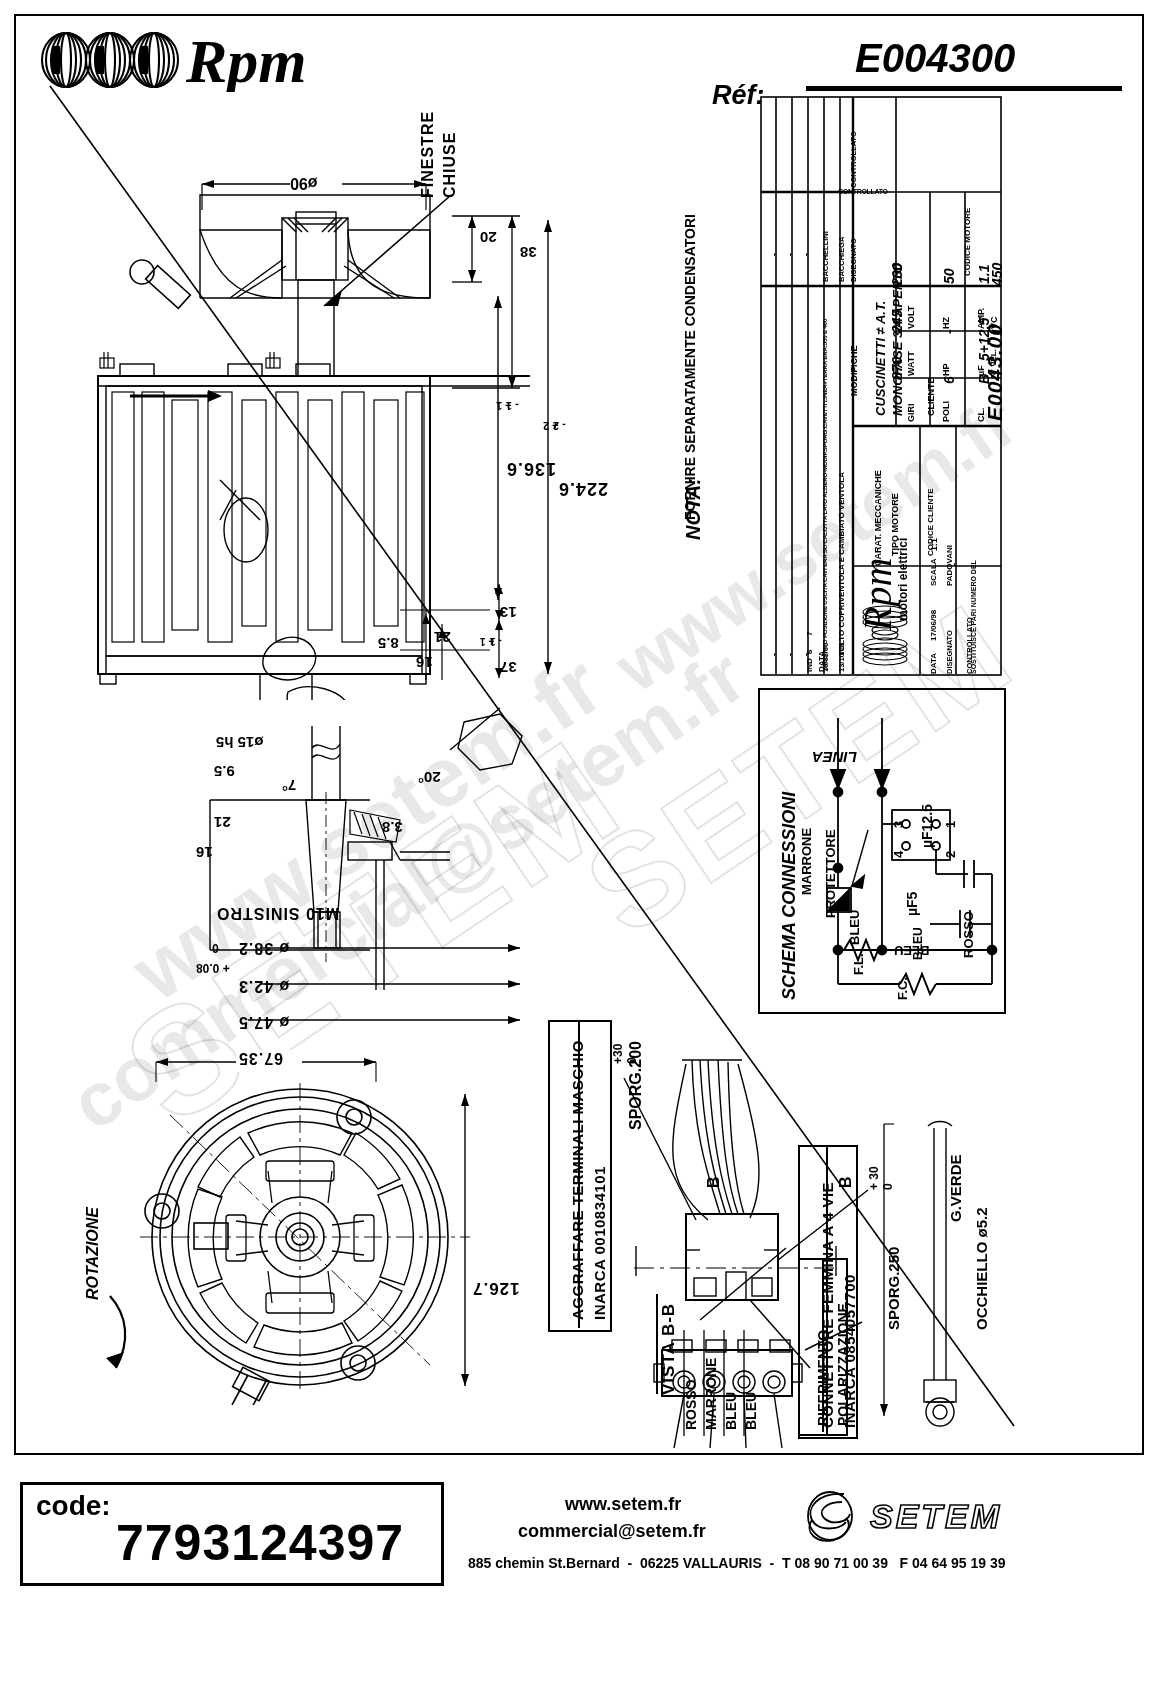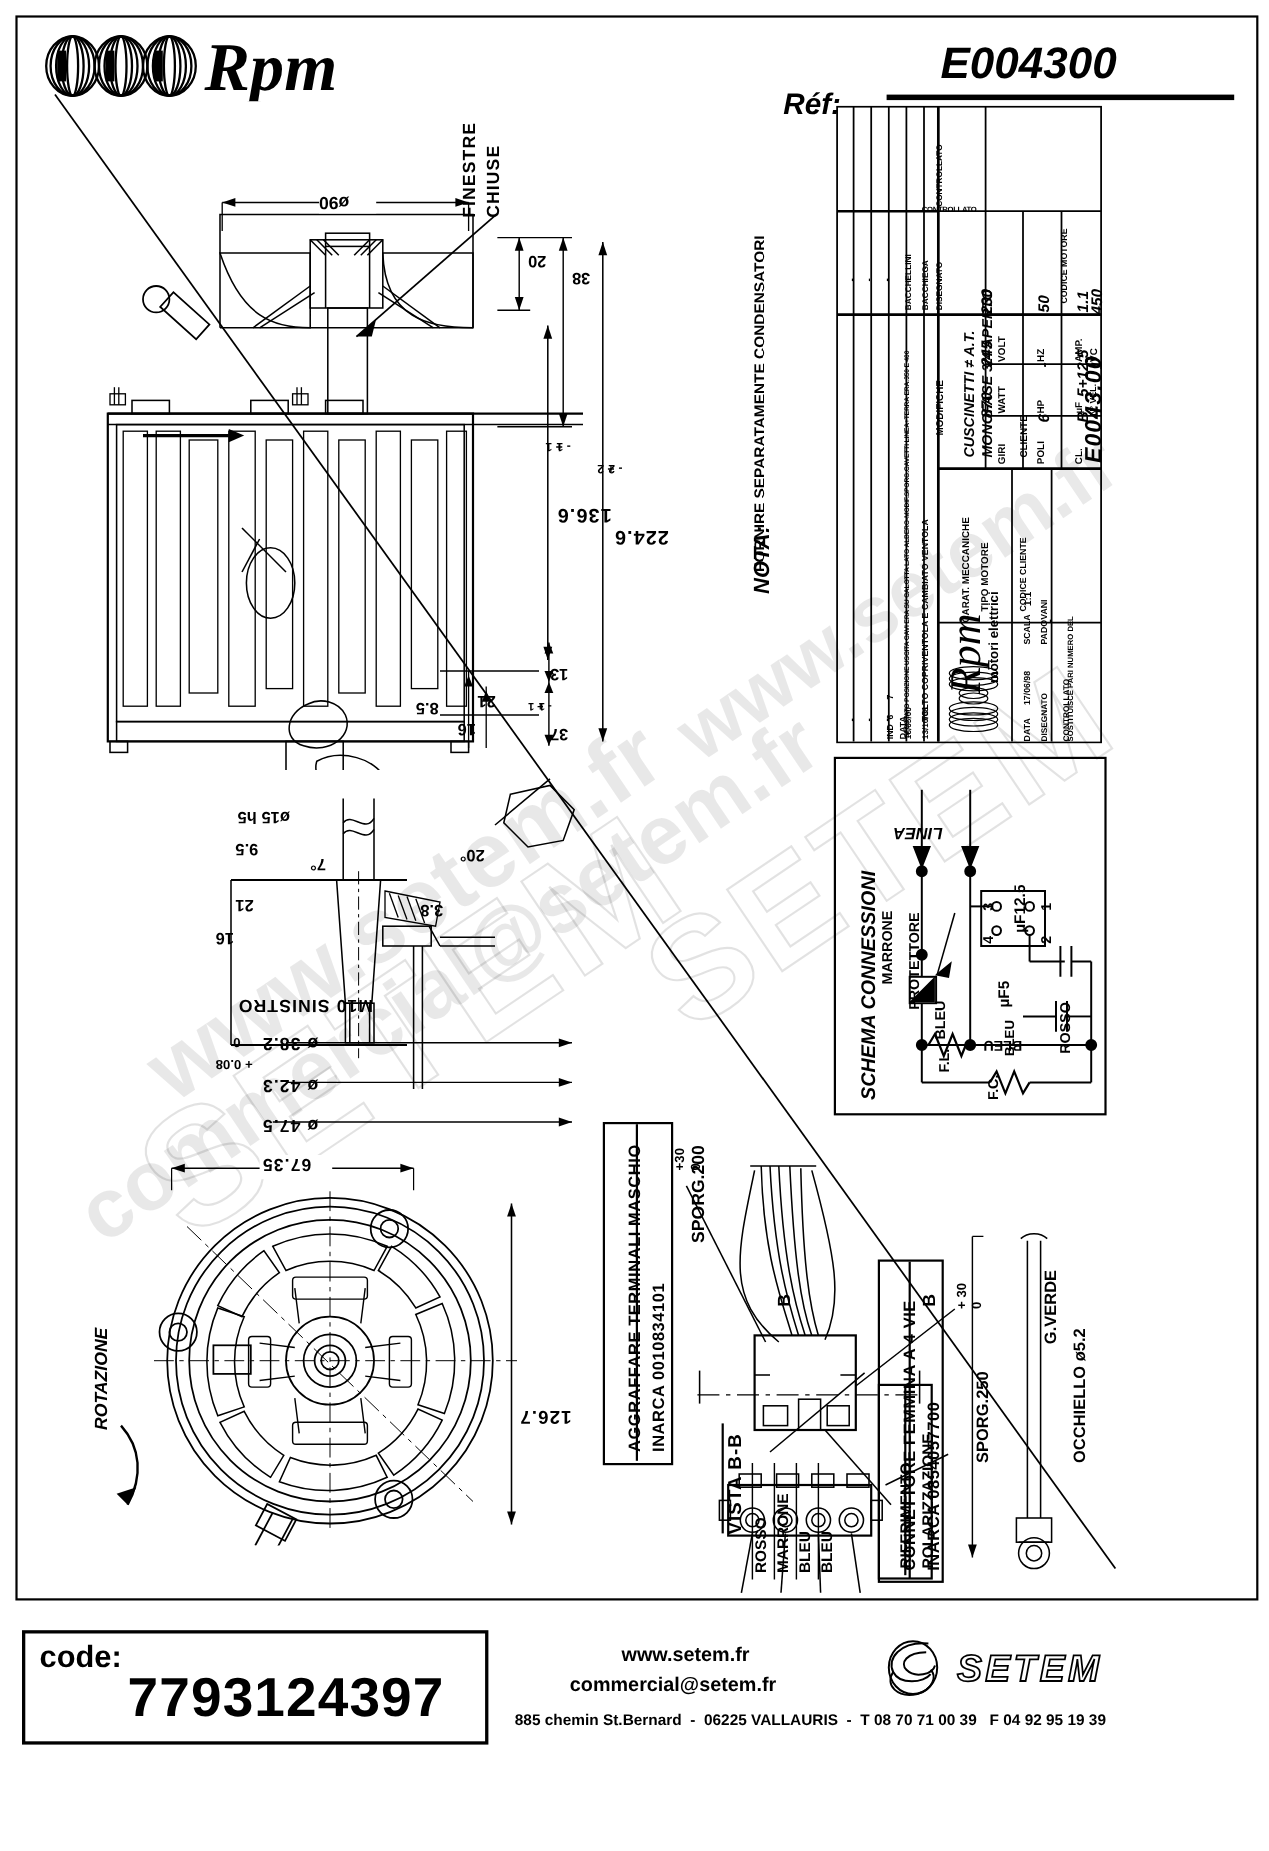--- a/index.html
+++ b/index.html
@@ -748,21 +748,21 @@
   <div class="txt r90" style="left:892px;top:858px;font-size:13px;font-weight:bold;">4</div>
   <div class="txt r90" style="left:944px;top:828px;font-size:13px;font-weight:bold;">1</div>
   <div class="txt r90" style="left:944px;top:858px;font-size:13px;font-weight:bold;">2</div>
 
   <div class="brd" style="left:20px;top:1482px;width:418px;height:98px;border-width:3px;"></div>
   <div class="txt" style="left:36px;top:1492px;font-size:28px;font-weight:bold;">code:</div>
   <div class="txt" style="left:116px;top:1518px;font-size:50px;font-weight:bold;letter-spacing:1px;">7793124397</div>
 
   <div class="txt" style="left:565px;top:1495px;font-size:18px;font-weight:bold;">www.setem.fr</div>
   <div class="txt" style="left:518px;top:1522px;font-size:18px;font-weight:bold;">commercial@setem.fr</div>
-  <div class="txt" style="left:468px;top:1556px;font-size:14px;font-weight:bold;">885 chemin St.Bernard  -  06225 VALLAURIS  -  T 08 70 71 00 39   F 04 92 95 19 39</div>
+  <div class="txt" style="left:468px;top:1556px;font-size:14px;font-weight:bold;">885 chemin St.Bernard  -  06225 VALLAURIS  -  T 08 90 71 00 39   F 04 64 95 19 39</div>
 
   <div style="position:absolute;left:790px;top:1484px;">
     <svg width="260" height="64" viewBox="0 0 260 64">
       <g stroke="#000" fill="none" stroke-width="1.8">
         <path d="M54 10 C 28 8, 16 24, 22 36 C 28 48, 50 46, 56 38"></path>
         <path d="M52 18 C 34 18, 28 28, 34 34 C 42 42, 58 38, 60 30"></path>
         <path d="M22 36 C 14 48, 26 60, 44 56 C 58 52, 62 40, 56 34"></path>
         <ellipse cx="40" cy="32" rx="22" ry="24"></ellipse>
       </g>
       <g fill="none" stroke="#000" stroke-width="2.2" font-family="Liberation Sans, sans-serif">

